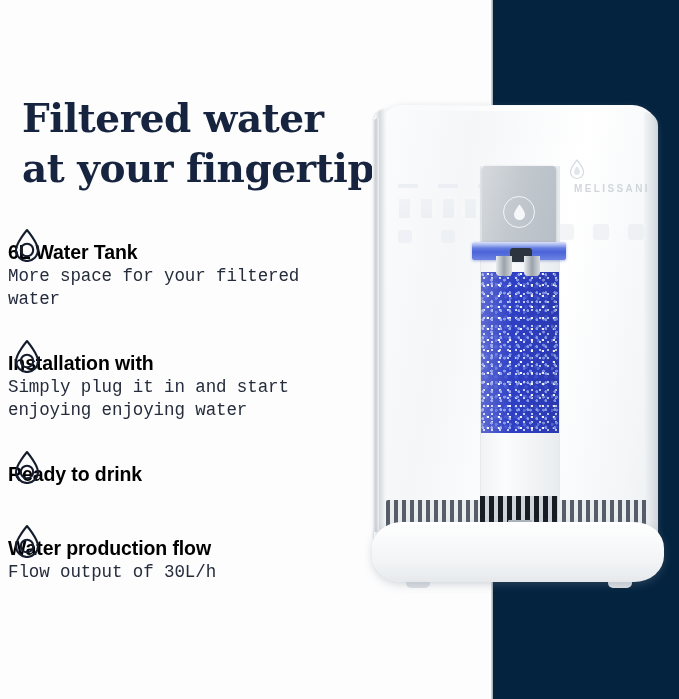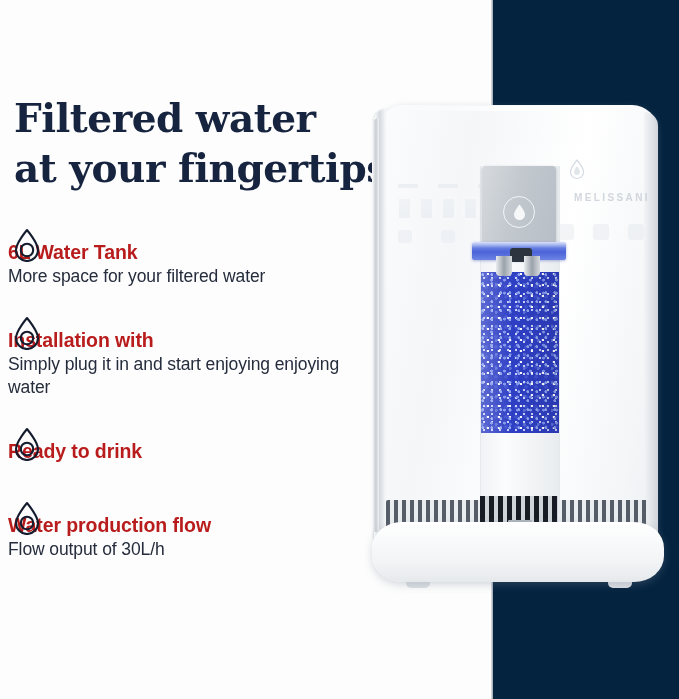--- a/index.html
+++ b/index.html
@@ -40,21 +40,21 @@
     left: 14px;
     top: 93px;
     width: 400px;
     color: #16243f;
     font-family: "DejaVu Serif", "Liberation Serif", serif;
     font-weight: 700;
     font-size: 39px;
     line-height: 50px;
     letter-spacing: -0.5px;
   }
-  .headline .line { display: block; white-space: nowrap; }
+  .headline .line { display: block; white-space: nowrap; margin-left: 8px; }
 
   
   .features {
     position: absolute;
     left: 8px;
     top: 222px;
     width: 400px;
   }
   .feature {
     position: relative;
@@ -67,34 +67,35 @@
     left: 4px;
     top: 6px;
     width: 30px;
     height: 34px;
   }
   .feature-text {
     margin-left: 46px;
   }
   .feature-title {
     display: block;
-    color: #b91c1c;
+    color: #000000;
     font-size: 19.5px;
     font-weight: 700;
     line-height: 25px;
     letter-spacing: -0.1px;
   }
   .feature-desc {
     display: block;
     color: #252c3c;
     font-size: 17.5px;
     font-weight: 400;
     line-height: 23px;
     letter-spacing: -0.1px;
     max-width: 340px;
+    font-family: Liberation Mono, monospace;
   }
 
   
   .product {
     position: absolute;
     left: 372px;
     top: 96px;
     width: 298px;
     height: 500px;
   }
@@ -222,21 +223,21 @@
   .brand {
     position: absolute;
     left: 196px;
     top: 62px;
     width: 88px;
     text-align: center;
     opacity: 0.75;
   }
   .brand-name {
     display: block;
-    margin-top: 12px;
+    margin-top: 3px;
     color: #c3cad2;
     font-size: 10px;
     letter-spacing: 2.4px;
     font-weight: 600;
   }
 
   
   .column {
     position: absolute;
     left: 108px;

